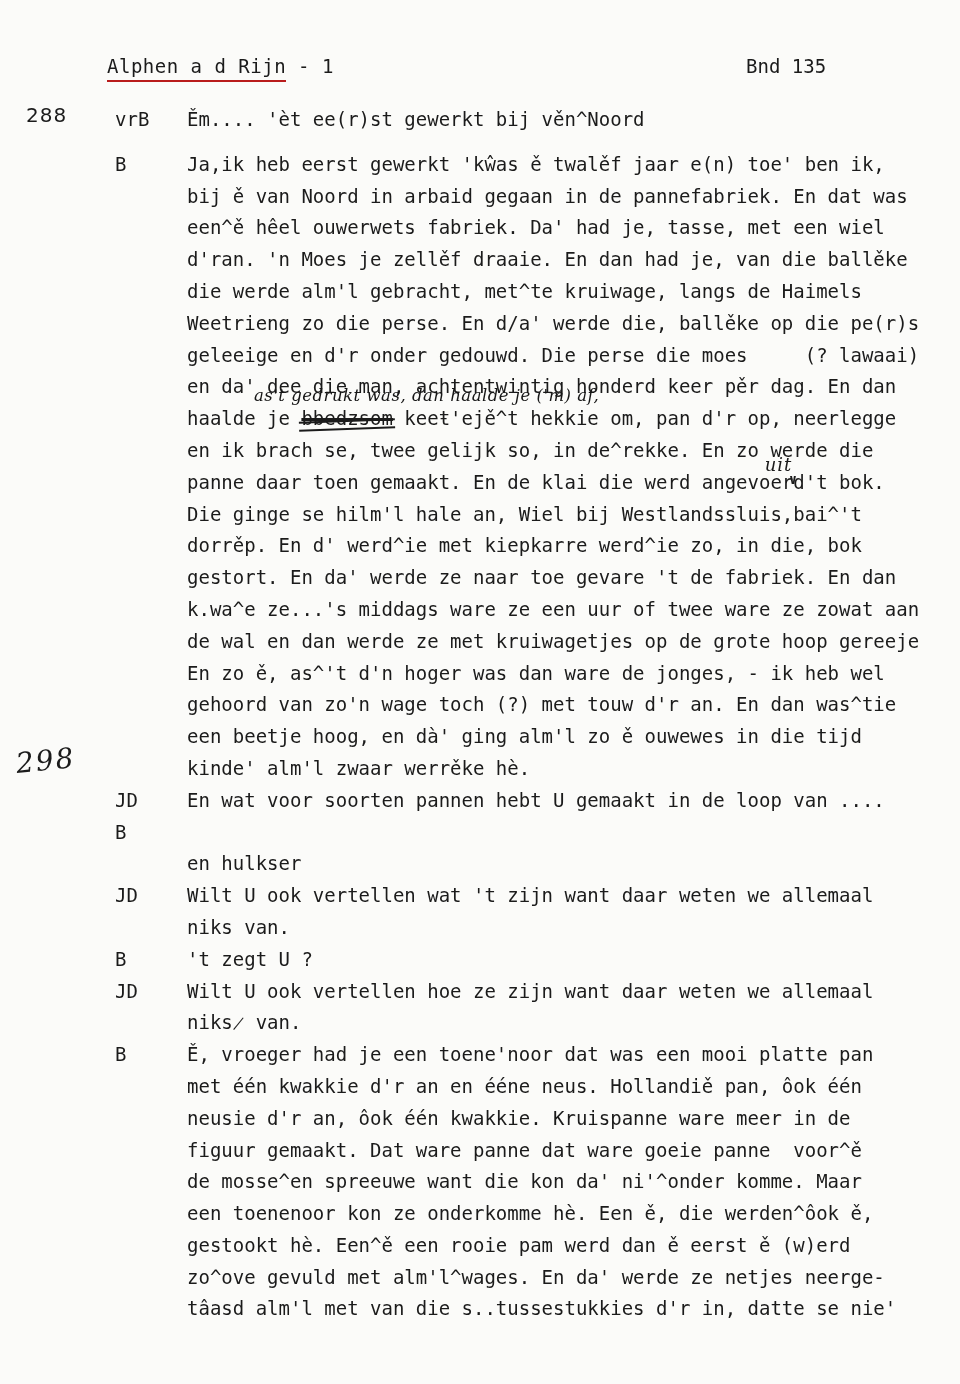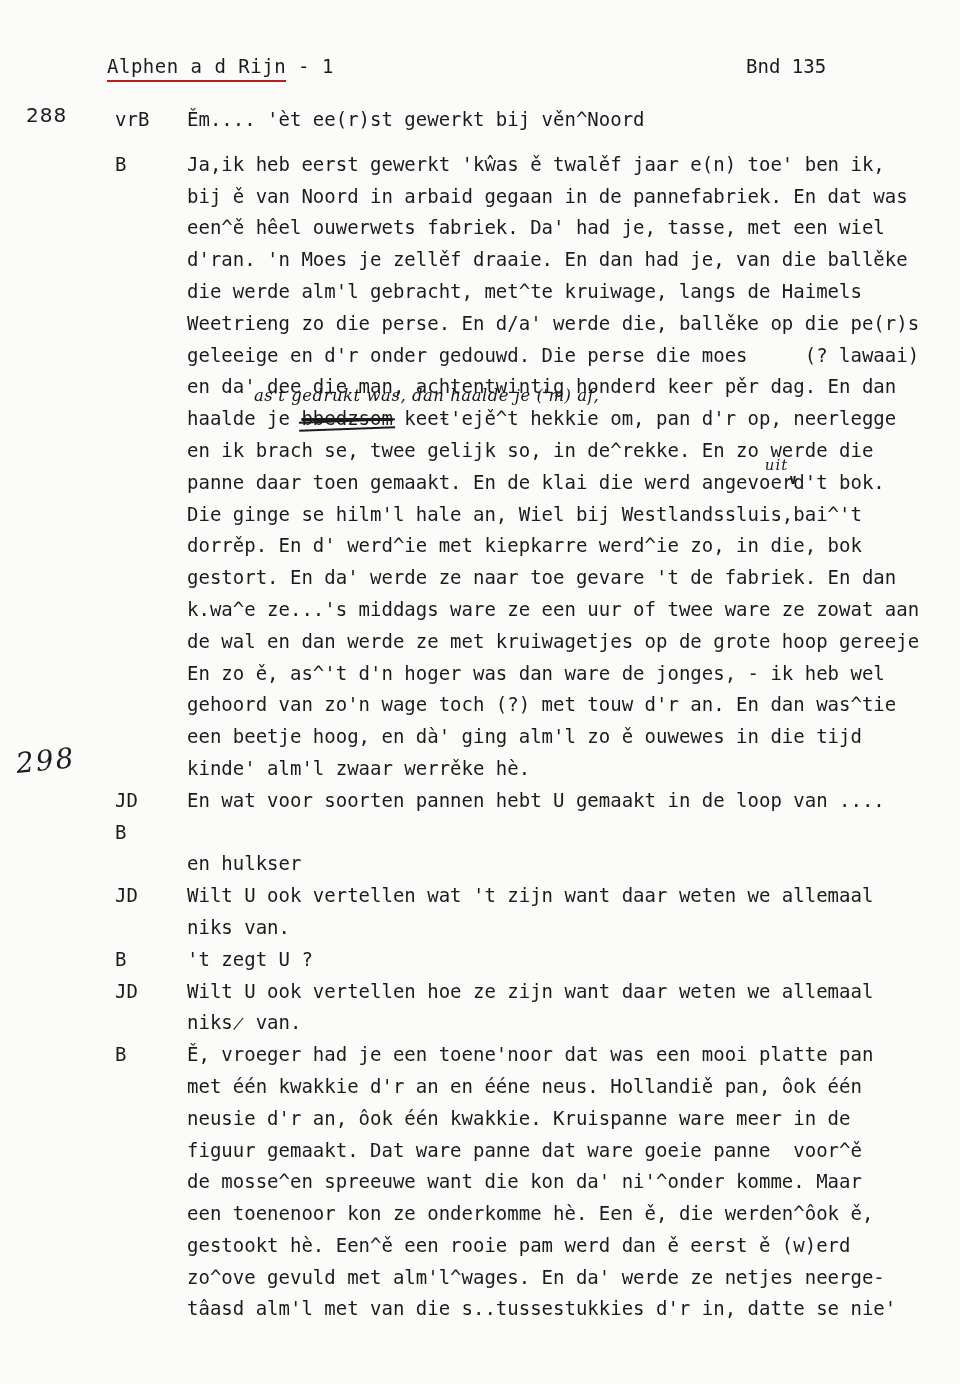--- a/index.html
+++ b/index.html
@@ -110,21 +110,21 @@
   }
   .annot-wrap {
     position: relative;
   }
   .annot-above {
     position: absolute;
     left: -40px;
     top: -13px;
     font-family: "DejaVu Serif", serif;
     font-style: italic;
-    font-size: 15px;
+    font-size: 18px;
     line-height: 14px;
     letter-spacing: 1px;
   }
   .annot-caret {
     position: absolute;
     left: -16px;
     top: 1px;
     font-size: 14px;
     line-height: 14px;
     font-weight: bold;

